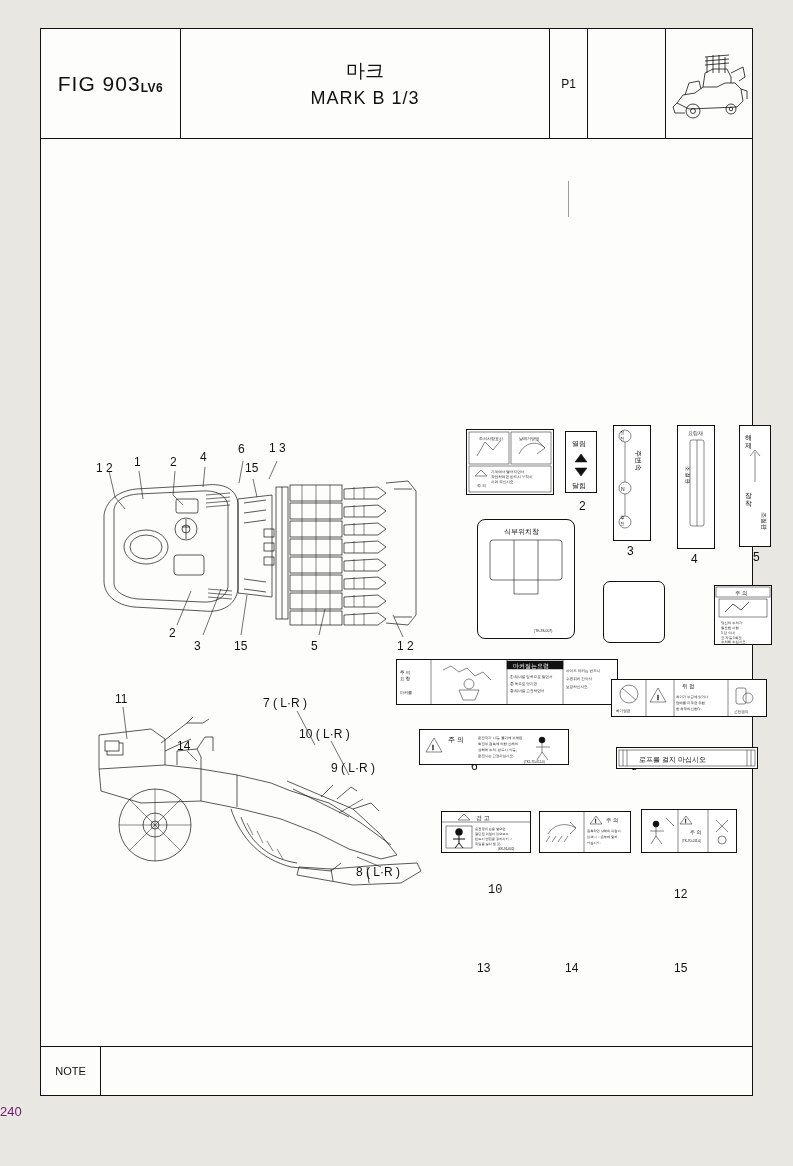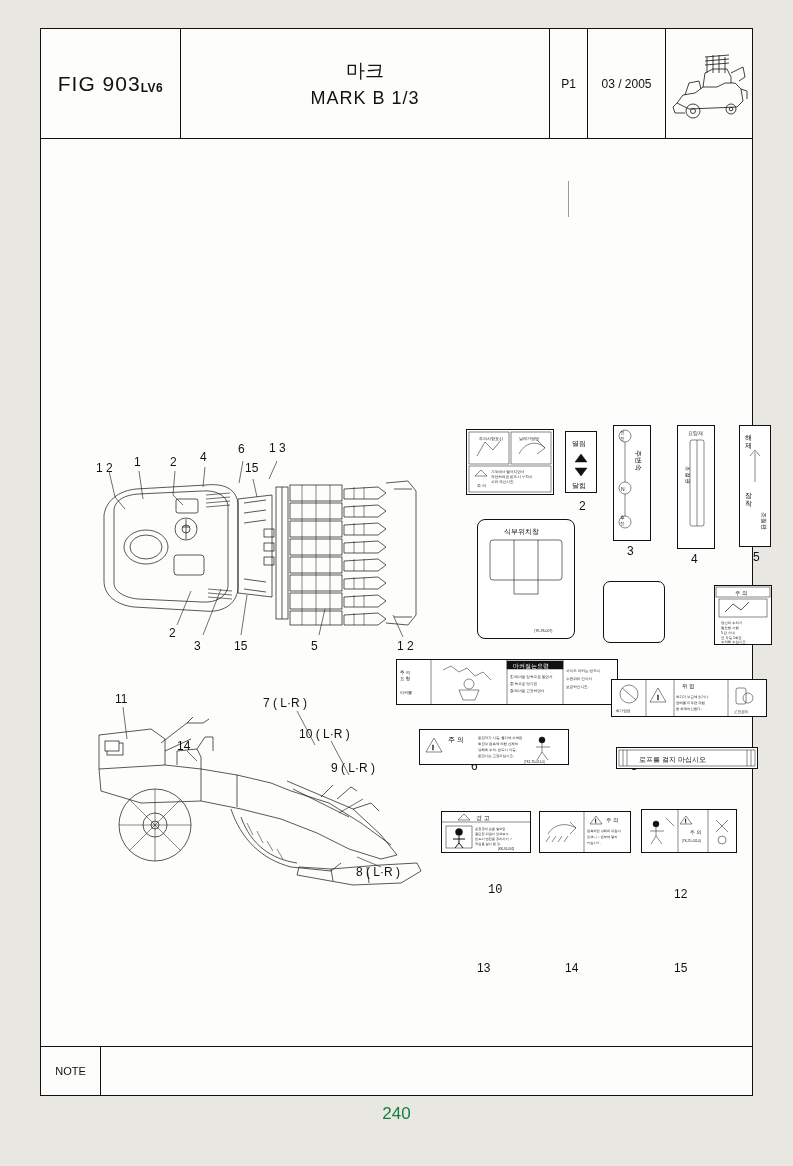--- a/index.html
+++ b/index.html
@@ -79,22 +79,22 @@
     position:absolute; left:0; bottom:0; width:100%; height:48px;
     display:flex; box-sizing:border-box;
   }
   .note-cell{
     width:60px; border-right:1.5px solid #111;
     display:flex; align-items:center; justify-content:center;
     font-size:11px; box-sizing:border-box;
   }
   .note-rest{flex:1;}
   .pagenum{
-    position:absolute; left:0; top:1104px; width:793px; text-align:center;
-    font-size:17px; color:#15803d;
+    position:absolute; left:0; top:1104px; width:793px; 
+    font-size:13px; color:#701a75;
   }
   
   .lbl{position:absolute; font-size:12px; color:#111; white-space:nowrap;}
   .decal{
     position:absolute; border:1.2px solid #111; background:#fff;
     box-sizing:border-box; overflow:hidden;
   }
   svg{display:block;}
 </style>
 </head>
@@ -106,21 +106,20 @@
     <div class="h-fig">
       <div class="fig">FIG 903</div>
       <div class="lv">LV6</div>
     </div>
     <div class="h-title">
       <div class="kr">마크</div>
       <div class="en">MARK B 1/3</div>
     </div>
     <div class="h-p1">P1</div>
     <div class="h-date">
-      <div class="bot">03 / 2005</div>
     </div>
     <div class="h-icon">
       <svg width="80" height="82" viewBox="0 0 80 82">
         <g stroke="#111" stroke-width="0.8" fill="none">
           <path d="M8 60 L14 52 L26 50 L34 44 L48 44 L56 40 L66 40 L72 46 L74 58 L68 64 L20 66 Z"></path>
           <path d="M34 44 L36 30 L44 26 L58 26 L62 34 L62 40"></path>
           <path d="M38 30 L38 14 M44 30 L44 12 M50 30 L50 12 M56 30 L56 14"></path>
           <path d="M36 14 L60 12 M36 18 L60 16 M36 22 L60 20"></path>
           <path d="M16 52 L20 40 L30 38 L32 46"></path>
           <path d="M62 30 L74 24 L76 34 L70 38"></path>

